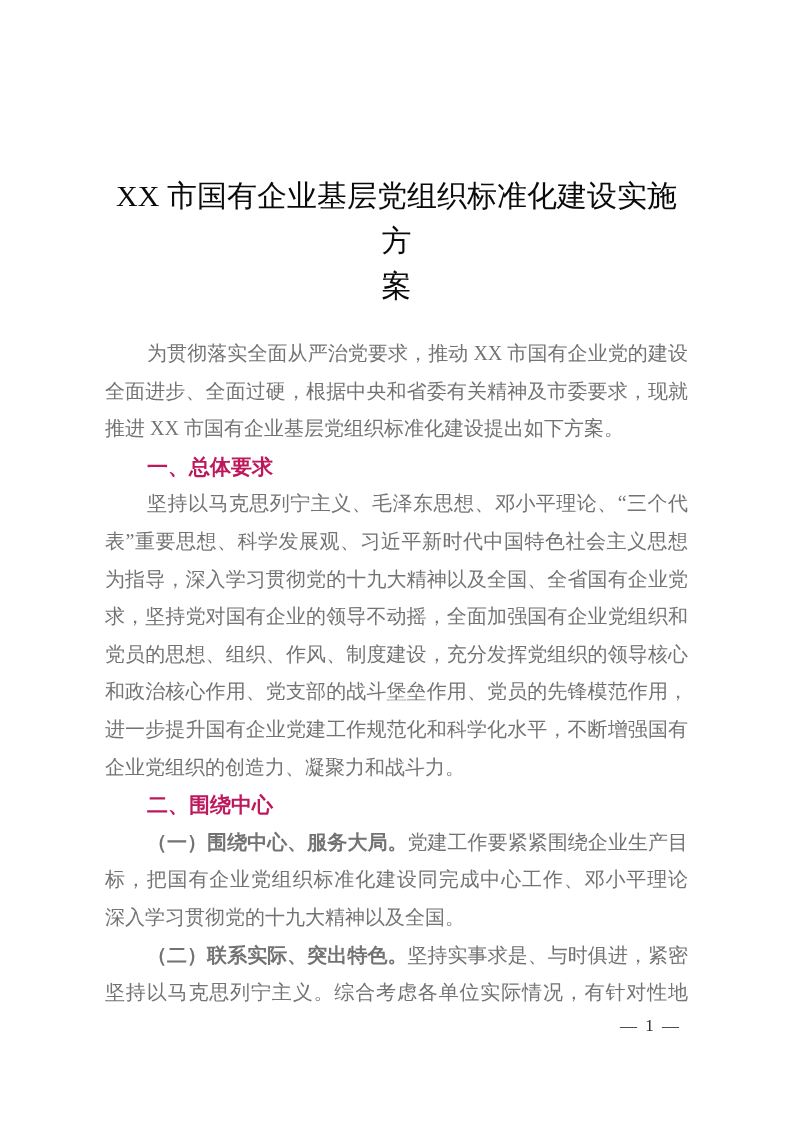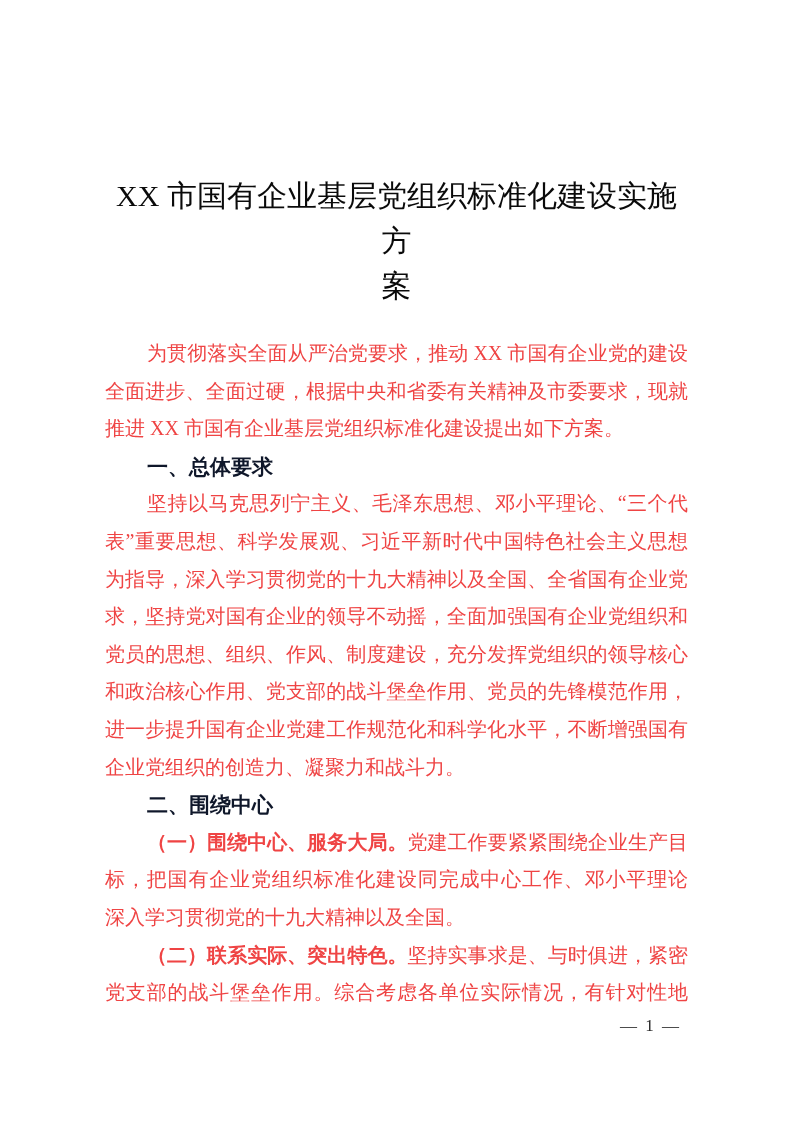--- a/index.html
+++ b/index.html
@@ -24,34 +24,34 @@
     line-height: 45px;
     font-weight: normal;
     text-align: center;
     color: #0a0a0a;
     font-family: "Liberation Serif", serif;
   }
   .para { margin: 0; }
   .line {
     font-size: 20px;
     line-height: 37.6px;
-    color: #ef4444;
+    color: #737373;
   }
   .fill {
     text-align: justify;
     text-align-last: justify;
   }
   .indent { text-indent: 42px; }
   .heading {
     font-family: "Liberation Sans", sans-serif;
     font-weight: bold;
     font-size: 21px;
     line-height: 37.6px;
     text-indent: 42px;
-    color: #0f172a;
+    color: #be185d;
   }
   .lead { font-weight: bold; }
   .page-number {
     position: absolute;
     top: 1013px;
     right: 112px;
     font-size: 17px;
     line-height: 26px;
     letter-spacing: 2px;
     color: #2b2b2b;
@@ -91,19 +91,19 @@
     <div class="heading">二、围绕中心</div>
 
     <div class="para">
       <div class="line indent fill"><span class="lead">（一）围绕中心、服务大局。</span><span>党建工作要紧紧围绕企业生产目</span></div>
       <div class="line fill">标，把国有企业党组织标准化建设同完成中心工作、邓小平理论</div>
       <div class="line">深入学习贯彻党的十九大精神以及全国。</div>
     </div>
 
     <div class="para">
       <div class="line indent fill"><span class="lead">（二）联系实际、突出特色。</span><span>坚持实事求是、与时俱进，紧密</span></div>
-      <div class="line fill">党支部的战斗堡垒作用。综合考虑各单位实际情况，有针对性地</div>
+      <div class="line fill">坚持以马克思列宁主义。综合考虑各单位实际情况，有针对性地</div>
     </div>
 
   </div>
 
   <div class="page-number">— 1 —</div>
 </div>
 
 </body></html>

